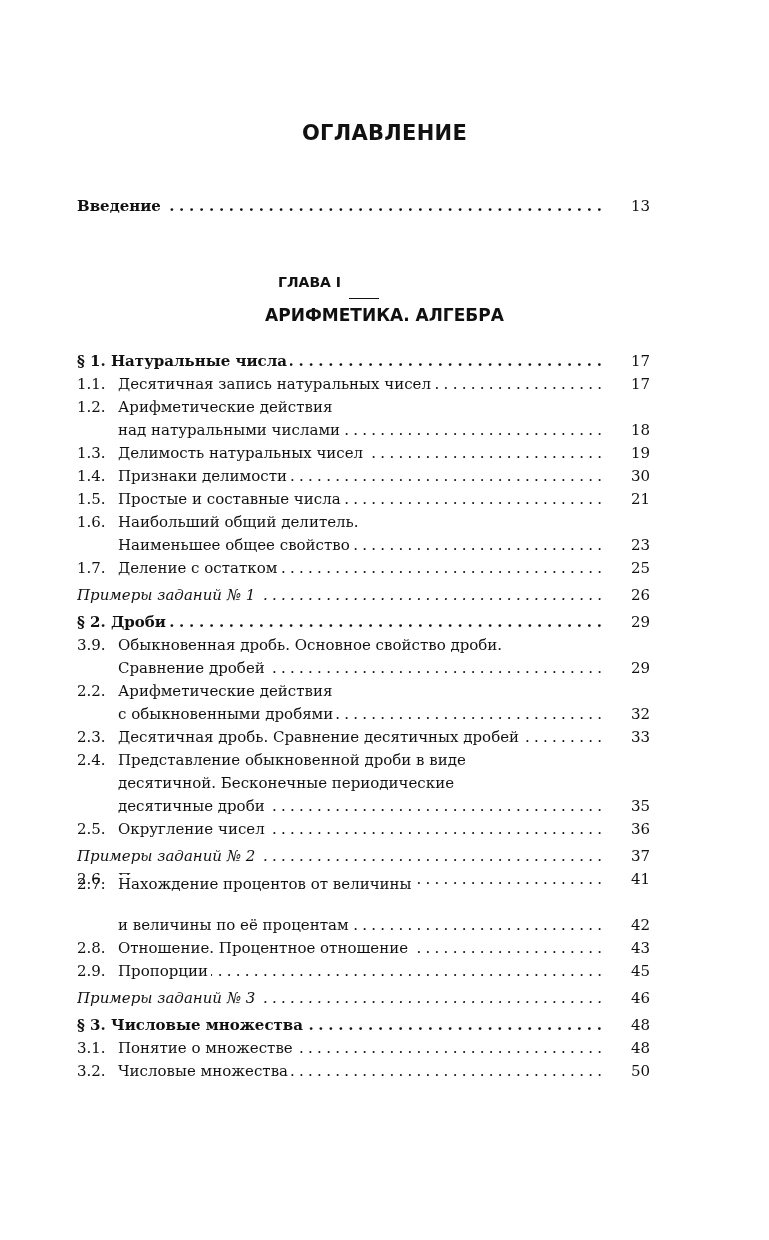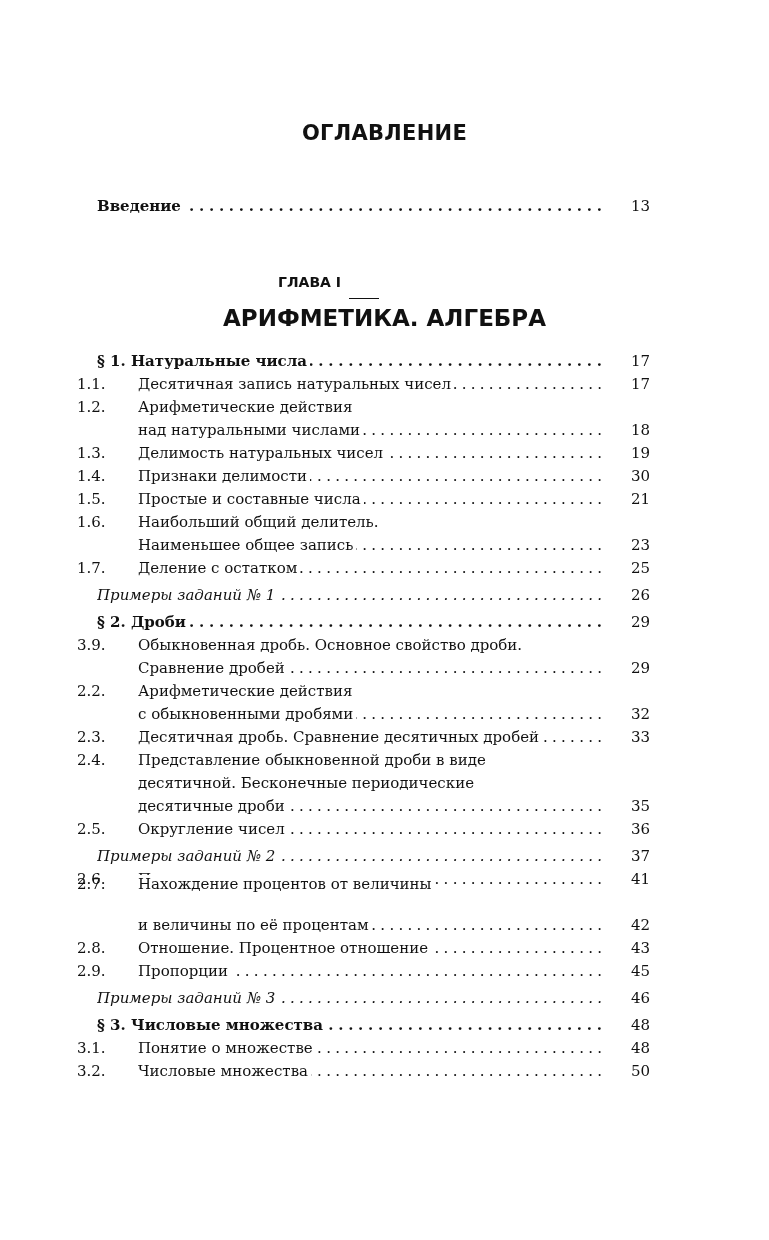--- a/index.html
+++ b/index.html
@@ -10,29 +10,29 @@
   }
   .chapter-label {
     position: absolute; left: 0; width: 619px; top: 274px; text-align: center;
     font-family: "DejaVu Sans", sans-serif; font-weight: bold; font-size: 14px;
   }
   .chapter-rule {
     position: absolute; left: 349px; top: 298px; width: 30px; height: 1px; background: #111;
   }
   .chapter-title {
     position: absolute; left: 0; width: 769px; top: 305px; text-align: center;
-    font-family: "DejaVu Sans", sans-serif; font-weight: bold; font-size: 23px;
+    font-family: "DejaVu Sans", sans-serif; font-weight: bold; font-size: 17px;
   }
   .toc {
     position: absolute; left: 77px; width: 573px;
     font-family: "DejaVu Serif", serif; font-size: 15px;
   }
   .row { position: absolute; left: 0; width: 573px; height: 22px; line-height: 22px; }
   .num { position: absolute; left: 0; top: 0; white-space: nowrap; }
-  .txt { position: absolute; left: 41px; top: 0; right: 48px; white-space: nowrap; overflow: hidden; margin-left: 20px; }
+  .txt { position: absolute; left: 41px; top: 0; right: 48px; white-space: nowrap; overflow: hidden; }
   .txt.full { left: 0; }
   .txt .t { background: #fff; padding-right: 3px; position: relative; z-index: 1; }
   .txt.dots::after {
     content: ". . . . . . . . . . . . . . . . . . . . . . . . . . . . . . . . . . . . . . . . . . . . . . . . . . . . . . . . . . . .";
     position: absolute; right: 0; top: 0; white-space: nowrap; letter-spacing: 0px; word-spacing: -0.5px;
   }
   .pg { position: absolute; right: 0; top: 0; text-align: right; }
   .bold { font-weight: bold; }
   .ital { font-style: italic; }
 </style>
@@ -83,21 +83,21 @@
     <div class="row" style="top: 138px;">
       <div class="num">1.5.</div>
       <div class="txt dots"><span class="t">Простые и составные числа</span></div>
       <div class="pg">21</div>
     </div>
     <div class="row" style="top: 161px;">
       <div class="num">1.6.</div>
       <div class="txt"><span class="t">Наибольший общий делитель.</span></div>
     </div>
     <div class="row" style="top: 184px;">
-      <div class="txt dots"><span class="t">Наименьшее общее запись</span></div>
+      <div class="txt dots"><span class="t">Наименьшее общее свойство</span></div>
       <div class="pg">23</div>
     </div>
     <div class="row" style="top: 207px;">
       <div class="num">1.7.</div>
       <div class="txt dots"><span class="t">Деление с остатком</span></div>
       <div class="pg">25</div>
     </div>
     <div class="row" style="top: 234px;">
       <div class="txt full dots ital"><span class="t">Примеры заданий № 1</span></div>
       <div class="pg">26</div>

